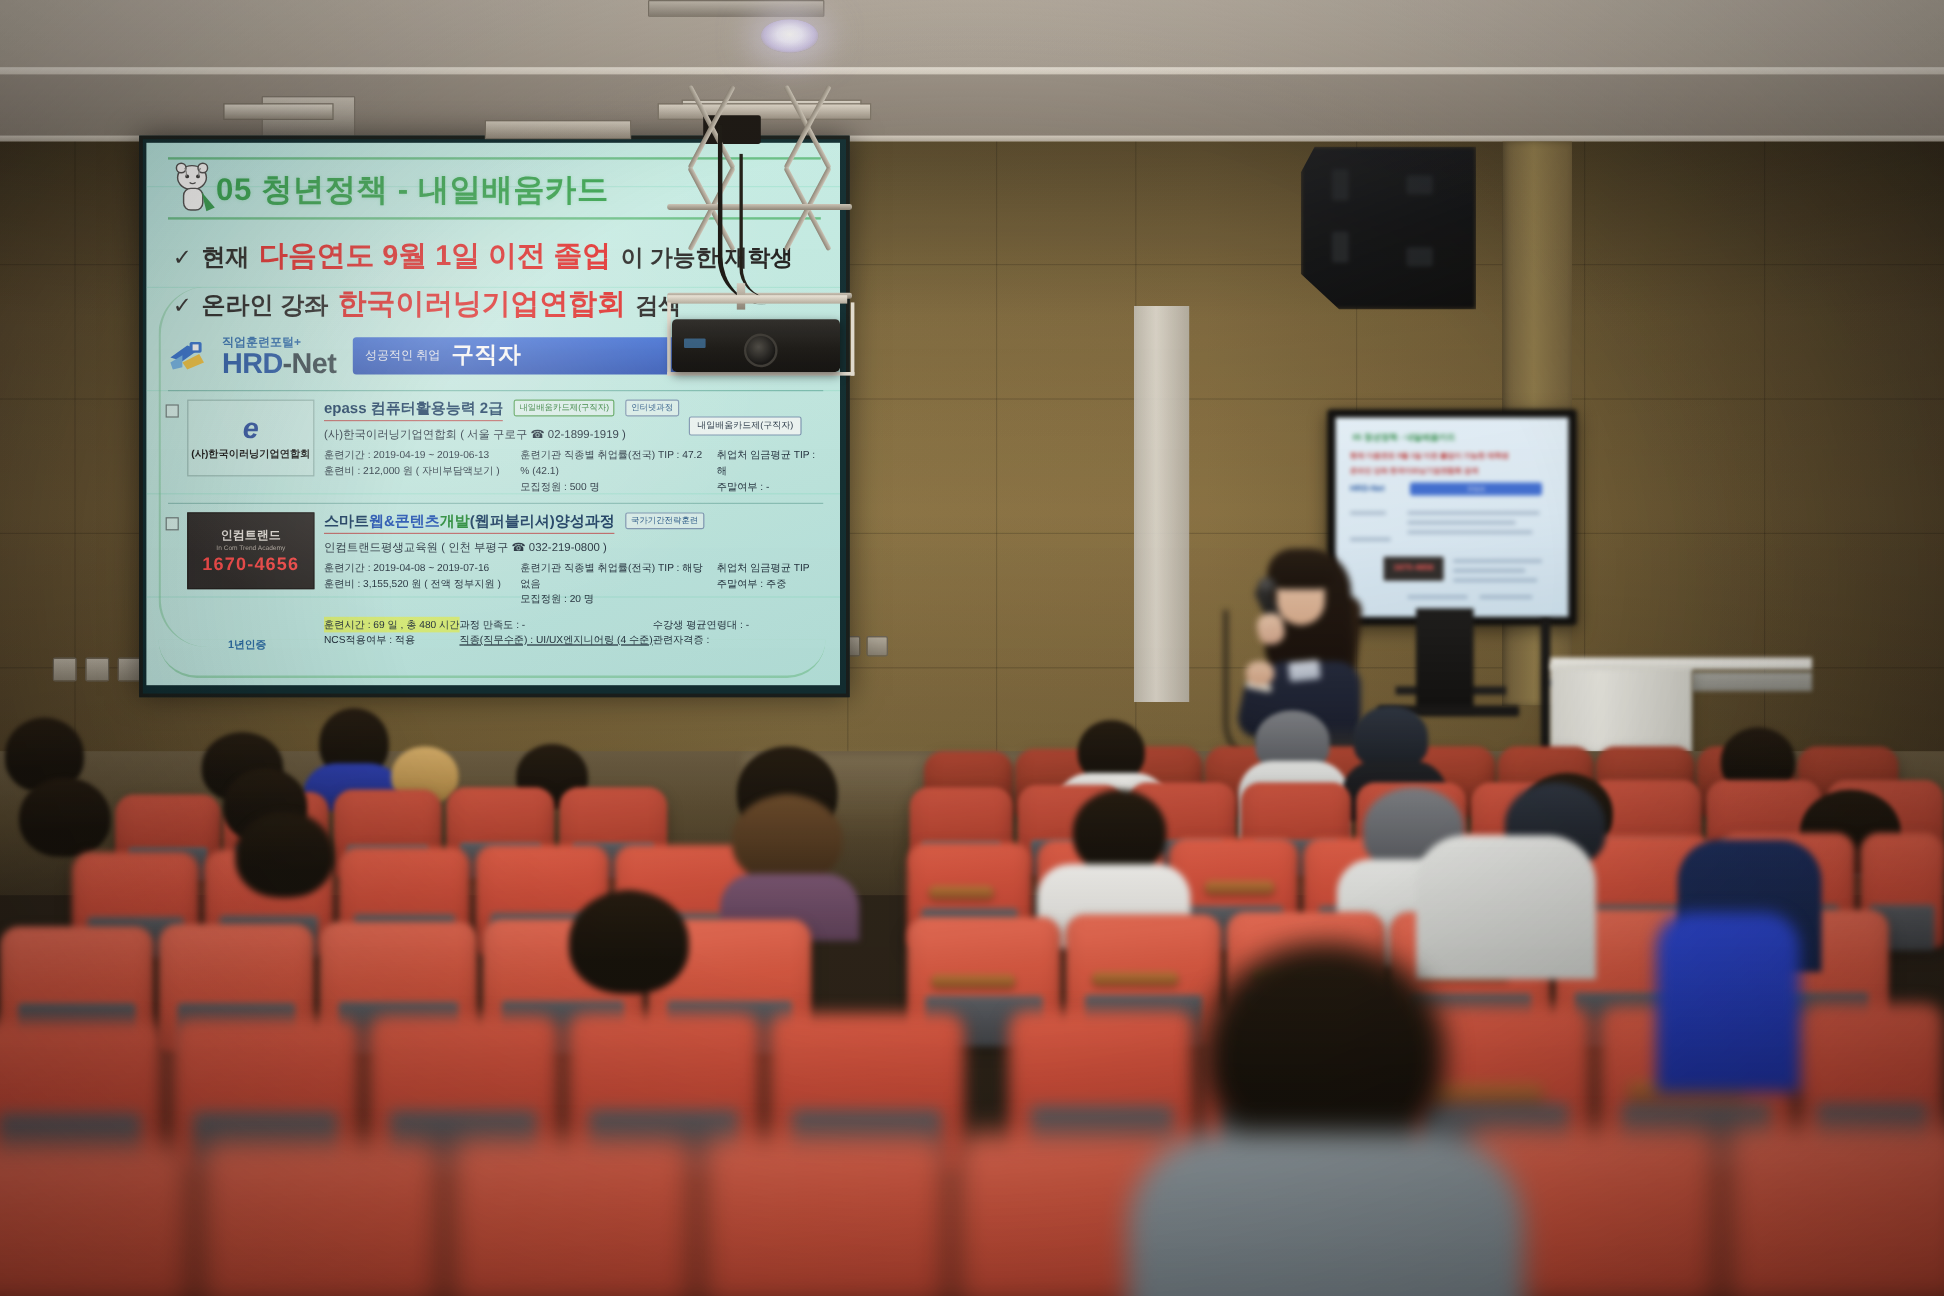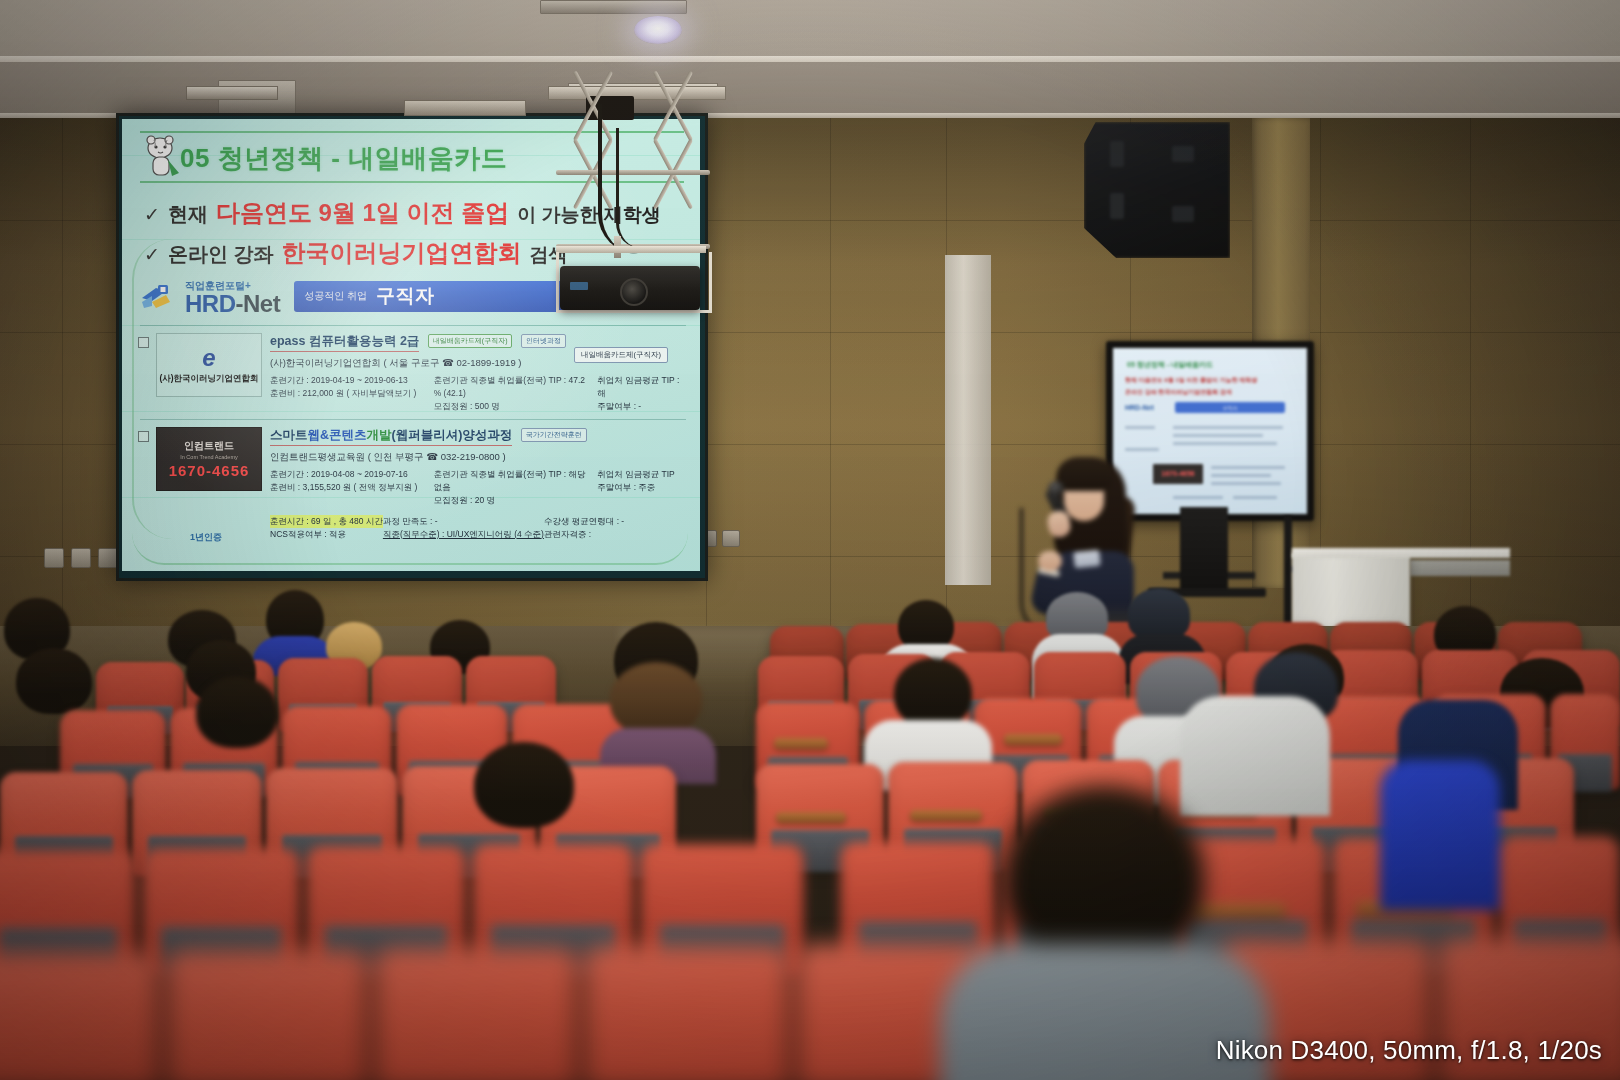--- a/index.html
+++ b/index.html
@@ -959,14 +959,13 @@
         <div class="head" style="left:14px;top:0;width:200px;height:180px;"></div>
         <div class="shoulders" style="left:-50px;top:158px;width:330px;height:180px;background:linear-gradient(180deg,#9aa6ad,#76848d);border-radius:80px 80px 0 0;"></div>
       </div>
     </div>
 
   </div>
 
   <div class="warmcast"></div>
   <div class="vignette"></div>
 
-  <div class="watermark">Nikon D3400, 50mm, f/1.8, 1/20s</div>
 </div>
 
 </body></html>

